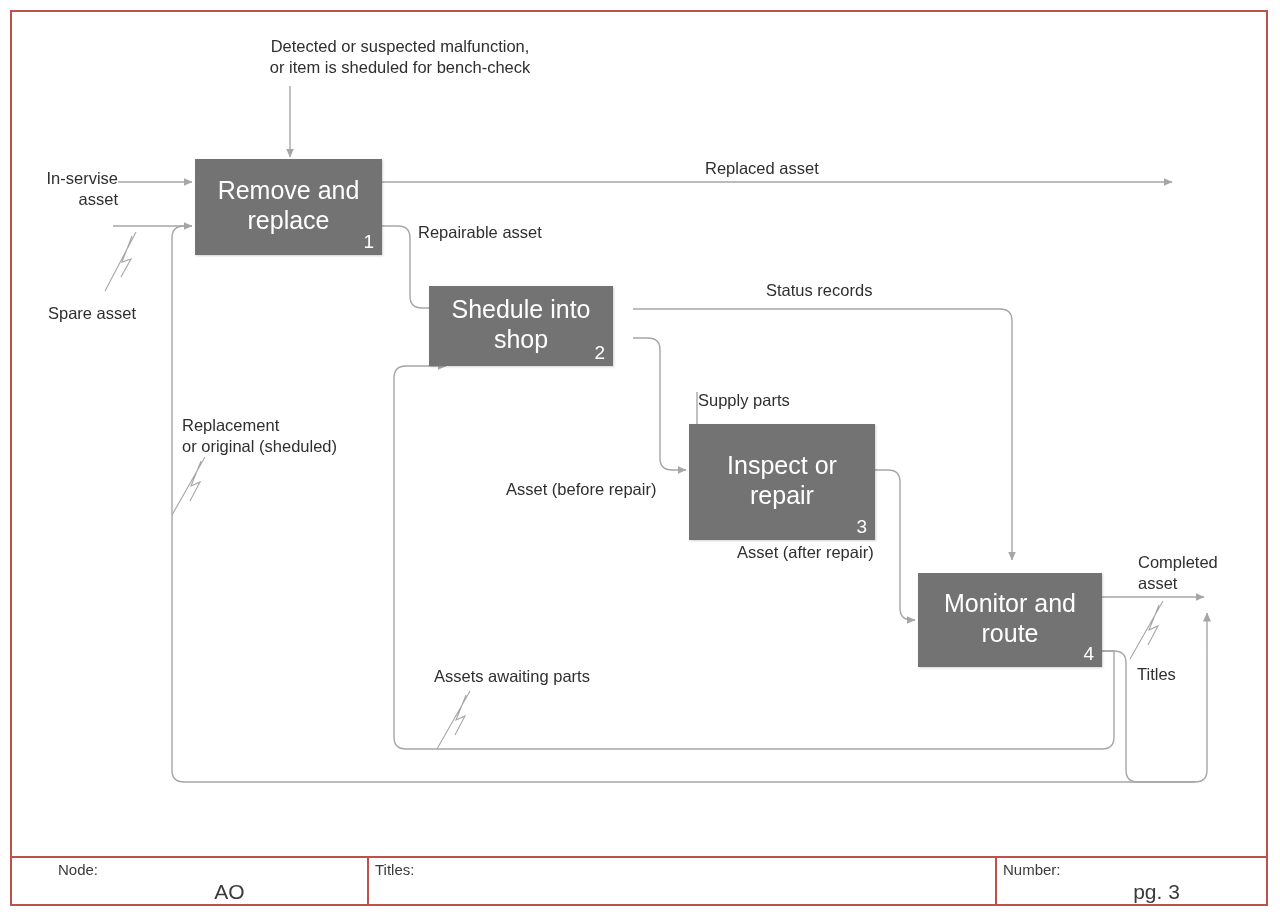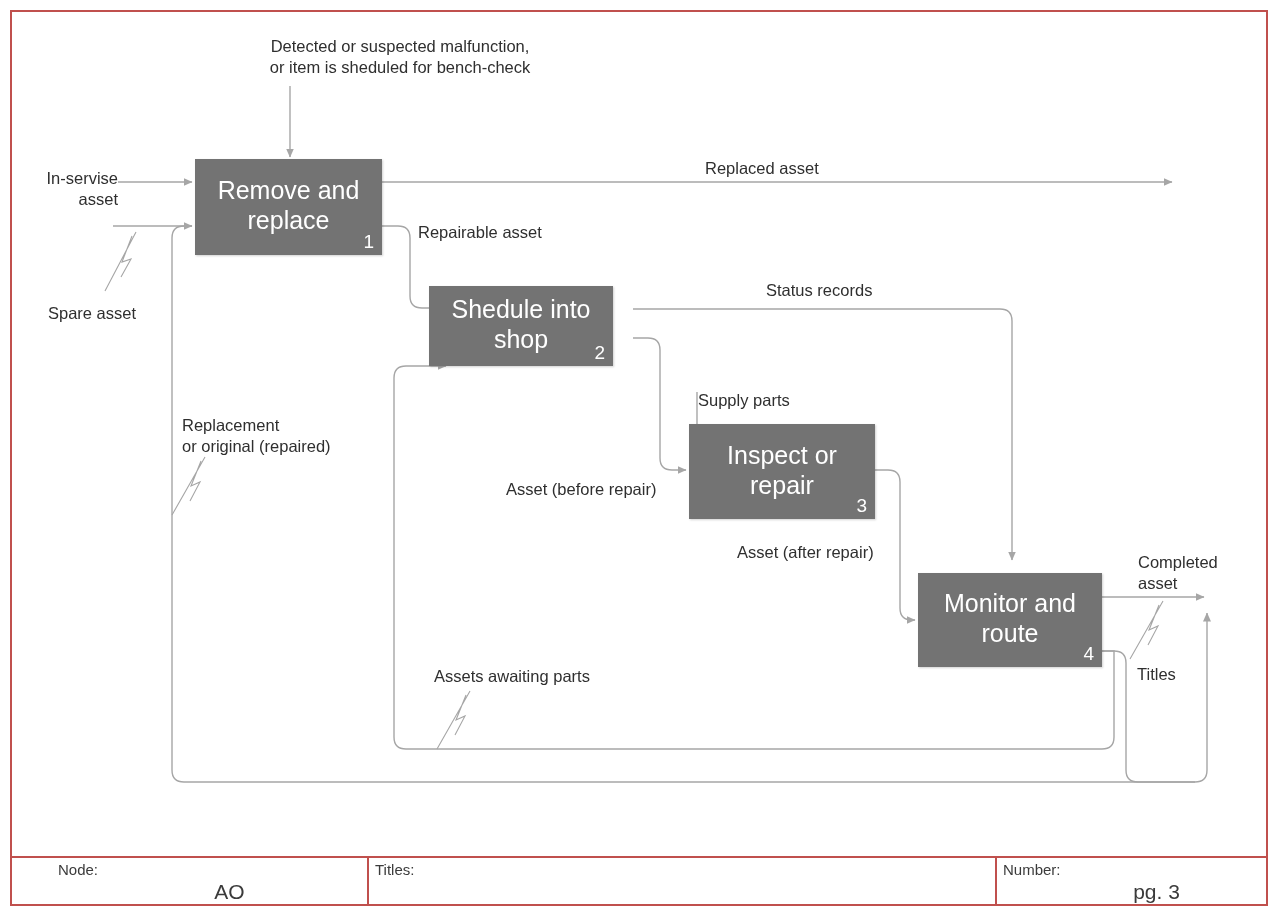--- a/index.html
+++ b/index.html
@@ -113,21 +113,21 @@
   <div class="abox" id="box1" style="left:195px;top:159px;width:187px;height:96px;">
     <div class="atitle">Remove and replace</div>
     <div class="anum">1</div>
   </div>
 
   <div class="abox" id="box2" style="left:429px;top:286px;width:184px;height:80px;">
     <div class="atitle">Shedule into shop</div>
     <div class="anum">2</div>
   </div>
 
-  <div class="abox" id="box3" style="left:689px;top:424px;width:186px;height:95px;">
+  <div class="abox" id="box3" style="left:689px;top:424px;width:186px;height:116px;">
     <div class="atitle">Inspect or repair</div>
     <div class="anum">3</div>
   </div>
 
   <div class="abox" id="box4" style="left:918px;top:573px;width:184px;height:94px;">
     <div class="atitle">Monitor and route</div>
     <div class="anum">4</div>
   </div>
 
   <div class="flab ctr" style="left:190px;top:36px;width:420px;">Detected or suspected malfunction,
@@ -136,21 +136,21 @@
   <div class="flab rt" style="left:0px;top:168px;width:118px;">In-servise
 asset</div>
 
   <div class="flab" style="left:48px;top:303px;">Spare asset</div>
 
   <div class="flab" style="left:705px;top:158px;">Replaced asset</div>
 
   <div class="flab" style="left:418px;top:222px;">Repairable asset</div>
 
   <div class="flab" style="left:182px;top:415px;">Replacement
-or original (repaired)</div>
+or original (sheduled)</div>
 
   <div class="flab" style="left:766px;top:280px;">Status records</div>
 
   <div class="flab" style="left:698px;top:390px;">Supply parts</div>
 
   <div class="flab" style="left:506px;top:479px;">Asset (before repair)</div>
 
   <div class="flab" style="left:737px;top:542px;">Asset (after repair)</div>
 
   <div class="flab" style="left:434px;top:666px;">Assets awaiting parts</div>

